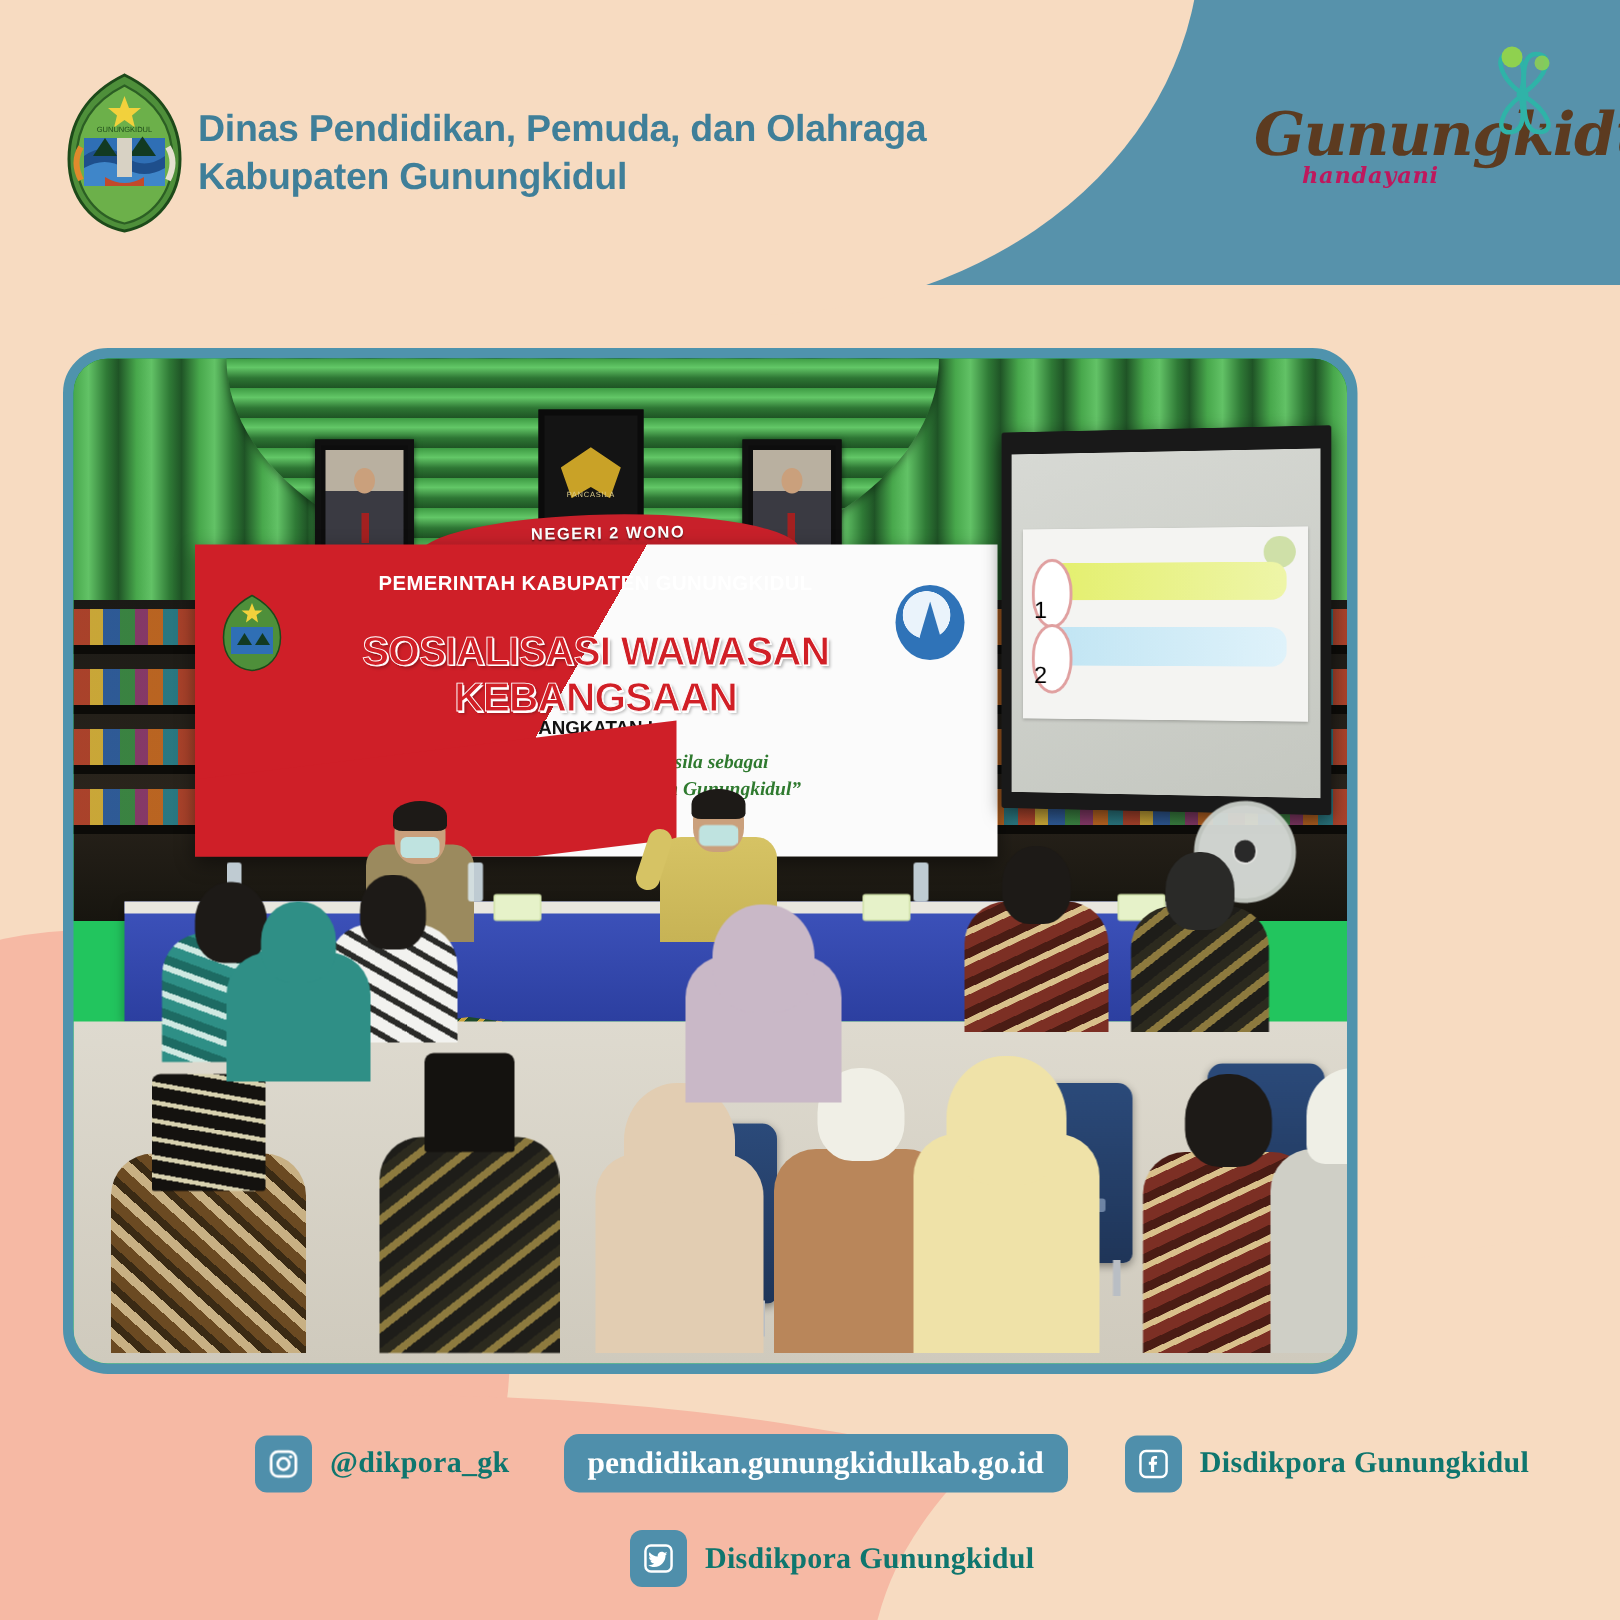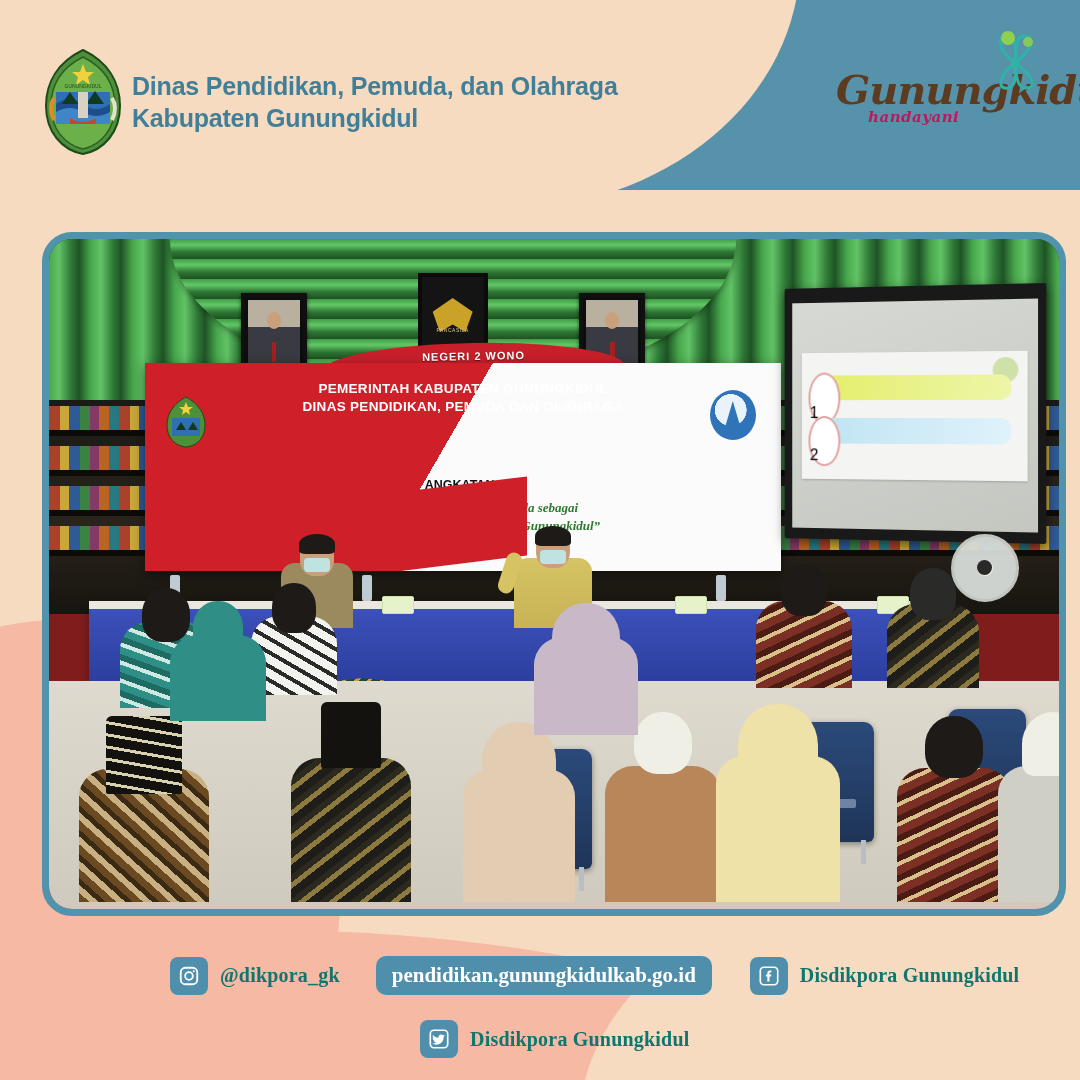--- a/index.html
+++ b/index.html
@@ -57,23 +57,23 @@
   }
   .gk-sub{
     position:absolute;left:44px;top:74px;
     font-family:"DejaVu Serif",serif;font-style:italic;font-weight:bold;
     font-size:15px;color:#be185d;letter-spacing:0.5px;
   }
   .gk-mark{position:absolute;right:6px;top:-6px;width:70px;height:66px;}
 
   
   .photo-card{
-    position:absolute;left:42px;top:232px;width:1024px;height:684px;
+    position:absolute;left:42px;top:232px;width:863px;height:684px;
     border:7px solid #4f93ad;border-radius:30px;
-    box-sizing:border-box;overflow:hidden;background:#7f1d1d;
+    box-sizing:border-box;overflow:hidden;background:#22c55e;
   }
   .photo{position:absolute;inset:0;overflow:hidden;}
 
   
   .hall-wall{position:absolute;left:0;top:0;width:100%;height:40%;
     background:linear-gradient(180deg,#2a6e35 0%,#3a8a42 35%,#2c5f2f 100%);}
   .curtain{
     position:absolute;left:0;top:0;width:100%;height:26%;
     background:repeating-linear-gradient(90deg,
       #48a84c 0px,#62c266 10px,#2f7a36 22px,#1f5426 30px,#48a84c 42px);
@@ -345,21 +345,21 @@
           <path d="M22 1 C9 8 3 18 3 29 C3 42 11 50 22 51 C33 50 41 42 41 29 C41 18 35 8 22 1 Z" fill="#4e8f3a" stroke="#1d4a1a"></path>
           <path d="M8 22 H36 V40 H8 Z" fill="#2f6fb5"></path>
           <polygon points="22,6 24,11 29,11 25,14 26,19 22,16 18,19 19,14 15,11 20,11" fill="#f2d13c"></polygon>
           <polygon points="12,34 17,26 22,34" fill="#123a22"></polygon>
           <polygon points="24,34 29,26 34,34" fill="#123a22"></polygon>
         </svg>
         <div class="banner-logo-r"></div>
 
         <div class="banner-white">
           <div class="ln b1">PEMERINTAH KABUPATEN GUNUNGKIDUL</div>
-          <div class="ln b2">DINAS PENDIDIKAN, PEMUDA DAN OLAHRAGA</div>
+          <div class="ln b3">SOSIALISASI WAWASAN KEBANGSAAN</div>
           <div class="ln b5">ANGKATAN I</div>
           <div class="ln b6">“Tindakan Berdasarkan Pancasila sebagai</div>
           <div class="ln b7">Karakter Budaya Warga Kabupaten Gunungkidul”</div>
           <div class="ln b8">Wonosari, 12 April 2021</div>
         </div>
       </div>
 
       <div class="screen-frame">
         <div class="screen">
           <div class="slide">

